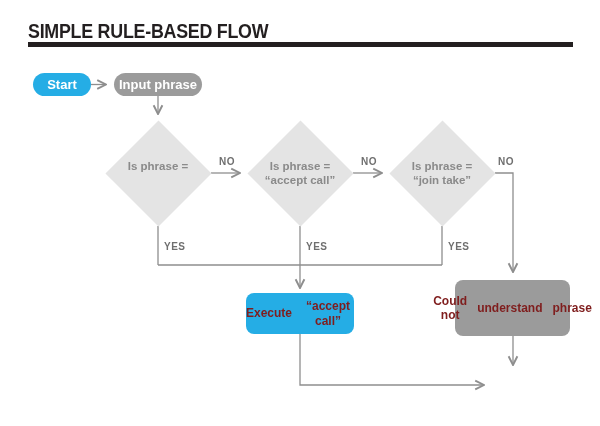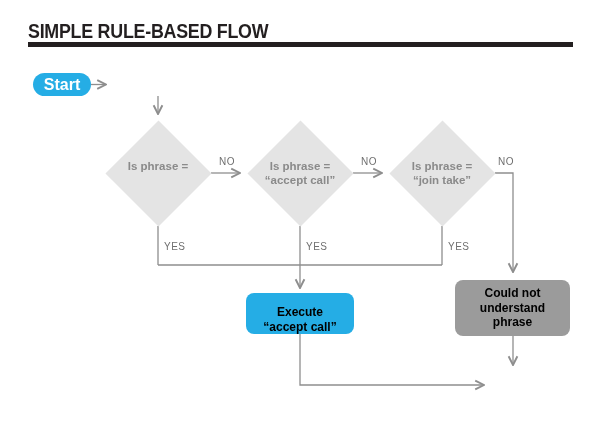--- a/index.html
+++ b/index.html
@@ -19,43 +19,43 @@
   .title-rule {
     position:absolute; left:28px; top:42px;
     width:545px; height:5px; background:#231F20;
   }
   
   .wires { position:absolute; left:0; top:0; width:600px; height:426px; }
   .wires path { fill:none; stroke:#8E8E8E; stroke-width:1.3px; }
   
   .pill {
     position:absolute; display:flex; align-items:center; justify-content:center;
-    border-radius:12px; color:#ffffff; font-weight:700; font-size:16px;
+    border-radius:12px; color:#ffffff; font-weight:700; font-size:13px;
     white-space:nowrap;
   }
   .blue { background:#25ADE5; }
   .gray { background:#9B9B9B; }
   .box {
-    position:absolute; display:flex; flex-direction:column;
+    position:absolute; display:flex; flex-direction:row;
     align-items:center; justify-content:center;
-    border-radius:8px; color:#000000; font-weight:700; font-size:12px;
-    line-height:14.5px; text-align:center;
+    border-radius:8px; color:#7f1d1d; font-weight:700; font-size:12px;
+    line-height:14.5px; text-align:center;gap:10px;
   }
   
   .diamond {
     position:absolute; width:75px; height:75px;
     background:#E4E4E4; transform:rotate(45deg);
   }
   .dtext {
     position:absolute; width:110px; text-align:center;
     font-size:11.5px; font-weight:700; line-height:14px; color:#8A8A8A;
   }
   
   .elabel {
-    position:absolute; font-size:10px; font-weight:400; color:#6F6F6F;
+    position:absolute; font-size:10px; font-weight:700; color:#6F6F6F;
     letter-spacing:0.5px; white-space:nowrap;
   }
   .center-x { transform:translateX(-50%); }
 </style>
 </head>
 <body>
 
 <div class="canvas">
 
   <div class="title">SIMPLE RULE-BASED FLOW</div>
@@ -73,20 +73,23 @@
     <path d="M353,173 H382" marker-end="url(#arrow)"></path>
     <path d="M495,173 H513 V272" marker-end="url(#arrow)"></path>
     <path d="M158,226 V265 M442,226 V265 M158,265 H442"></path>
     <path d="M300,226 V288" marker-end="url(#arrow)"></path>
     <path d="M300,334 V385 H484" marker-end="url(#arrow)"></path>
     <path d="M513,336 V365" marker-end="url(#arrow)"></path>
   </svg>
 
   <div class="pill blue" style="left:33px; top:73px; width:58px; height:23px;">
     <span>Start</span>
+  </div>
+  <div class="pill gray" style="left:114px; top:73px; width:88px; height:23px;">
+    <span>Input phrase</span>
   </div>
 
   <div class="diamond" style="left:120.5px; top:135.5px;"></div>
   <div class="dtext" style="left:103px; top:159px;">
     <div>Is phrase =</div>
   </div>
 
   <div class="diamond" style="left:262.5px; top:135.5px;"></div>
   <div class="dtext" style="left:245px; top:159px;">
     <div>Is phrase =</div>

